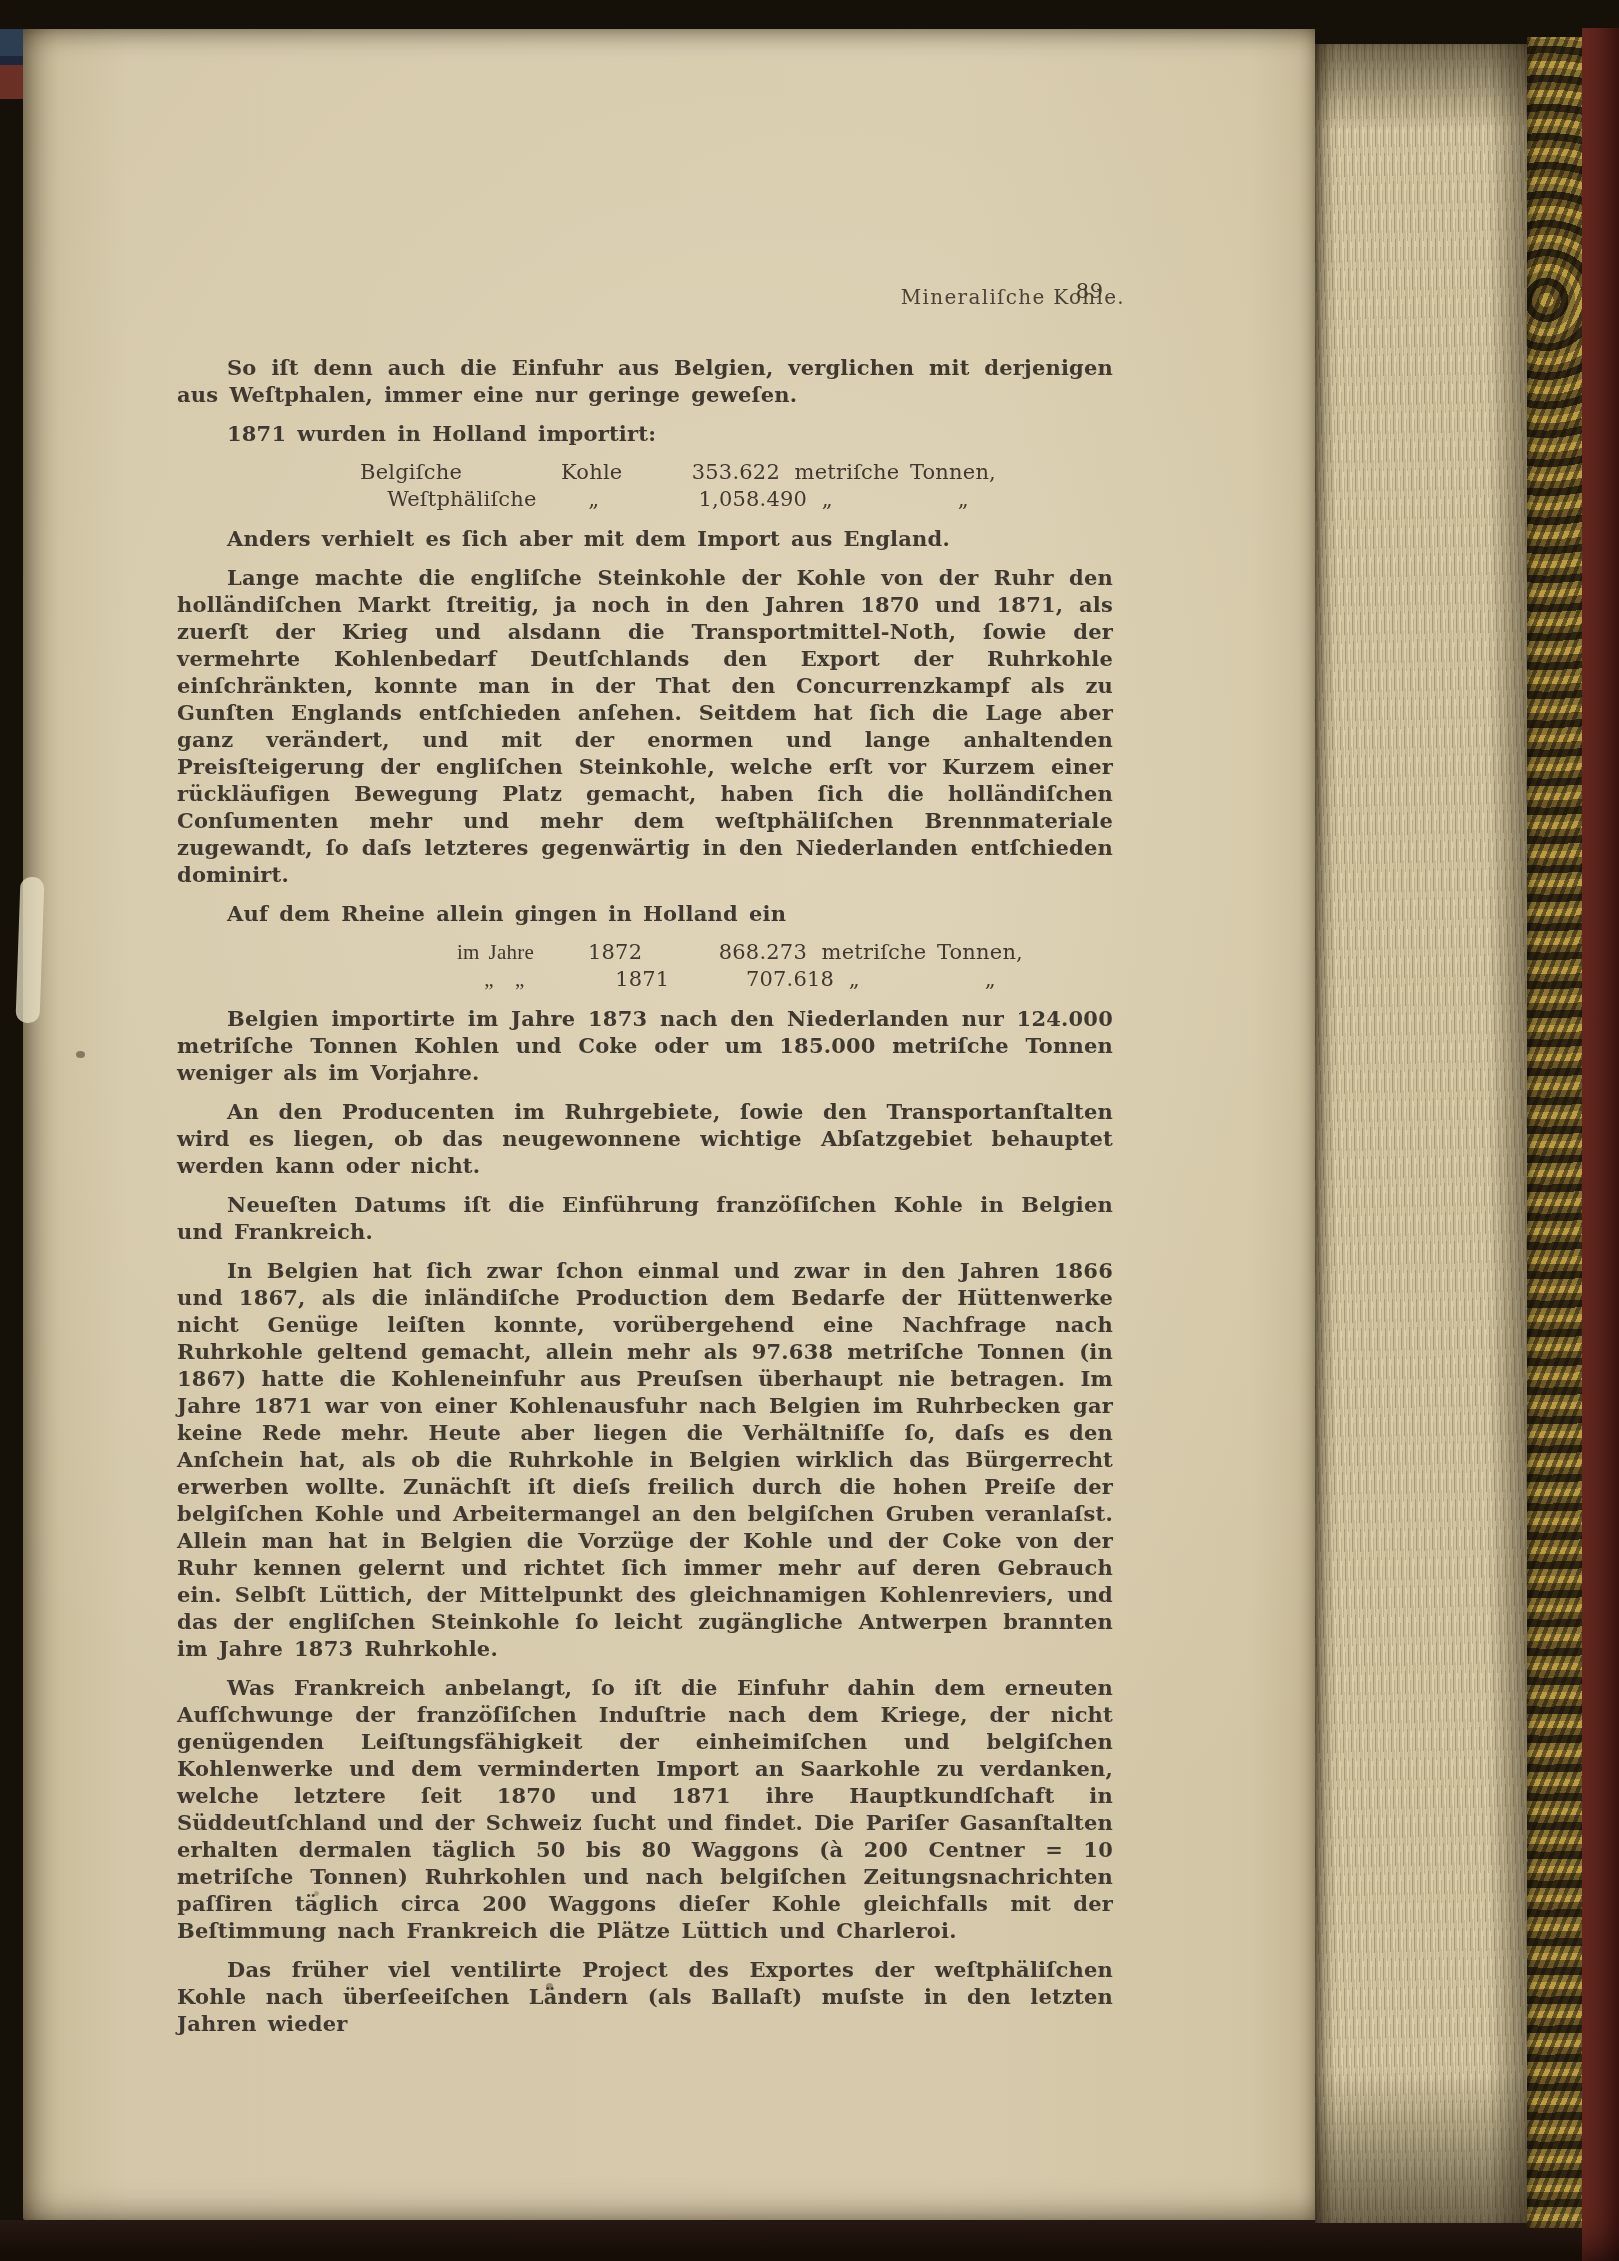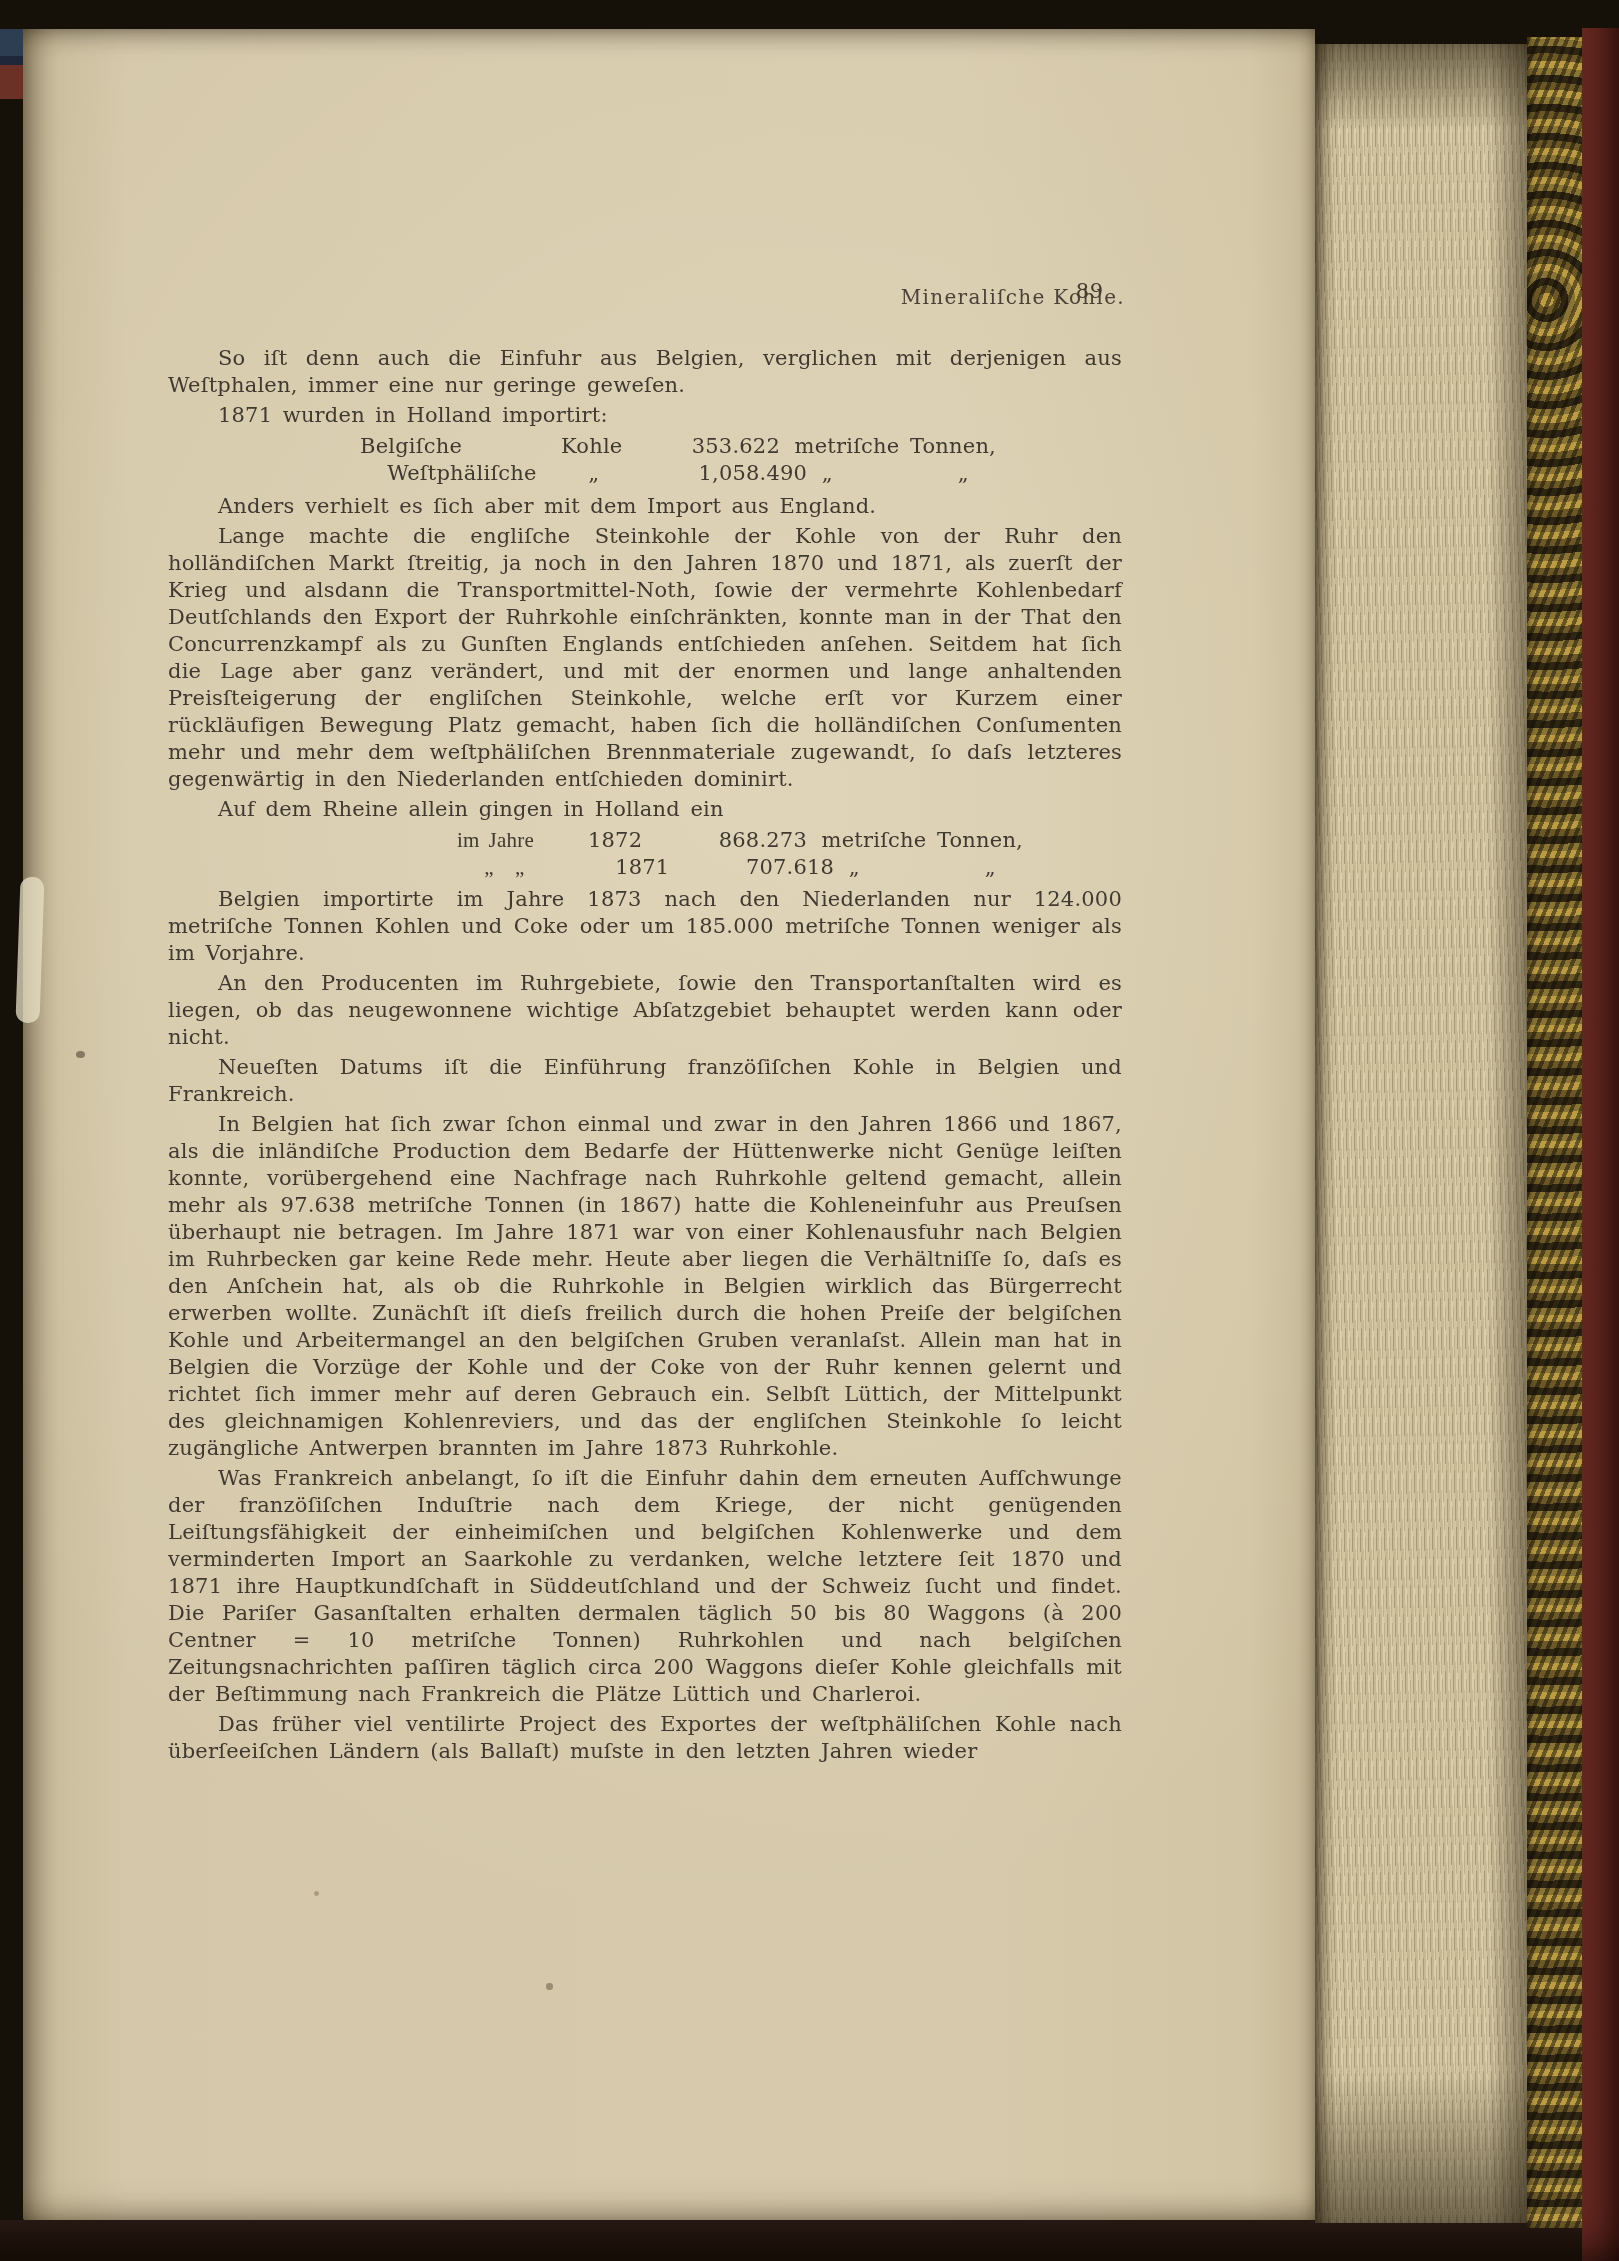--- a/index.html
+++ b/index.html
@@ -72,21 +72,21 @@
     font-size:20px; letter-spacing:1.3px;
   }
   .page-number {
     position:absolute; right:21px; top:-6.5px; font-size:21px; letter-spacing:0.8px; color:#453d32;
   }
   .text-block {
     position:absolute; left:142px; top:313px; width:960px;
     font-size:21px; line-height:27px; color:#403930;
     text-align:justify; word-spacing:3.6px; letter-spacing:0.2px;
   }
-  .para { margin:3px; }
+  .para { margin:12px;font-weight:bold; }
   .para.indent { text-indent:50px; }
   .numtable { margin:4px 0 5.7px 0; }
   .numtable.t1 { margin-left:66px; }
   .numtable.t2 { margin-left:190px; }
   .nrow { display:flex;justify-content:center; }
   .c { white-space:pre; }
   .cw1 { width:201px; }
   .cw2 { width:96px; }
   .cw3 { width:123px; text-align:right; }
   .cw45, .cw4 { margin-left:14.6px; }

